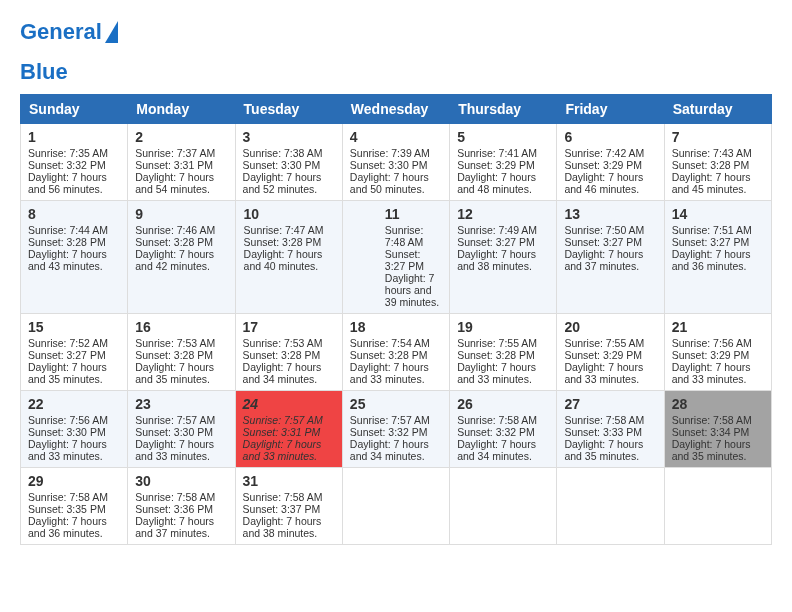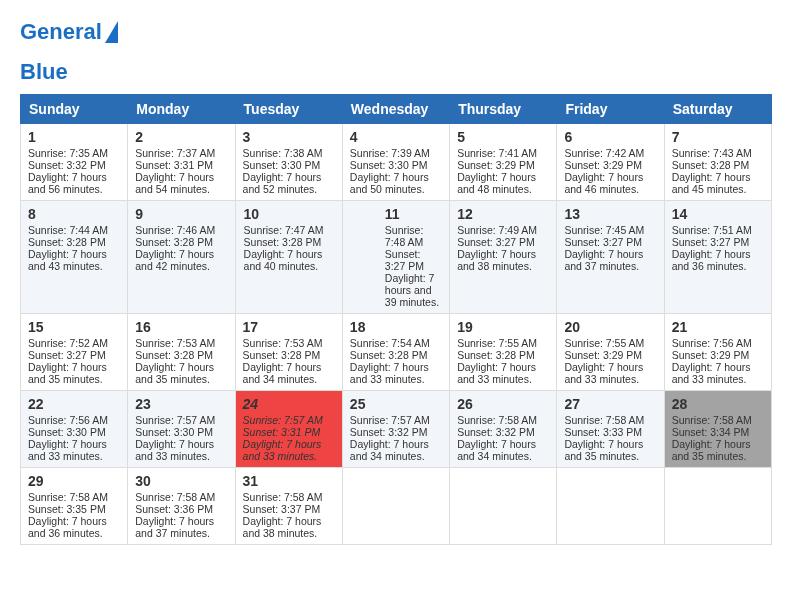--- a/index.html
+++ b/index.html
@@ -115,21 +115,21 @@
         <td><span class="day-num">5</span><span>Sunrise: 7:41 AM</span><br><span>Sunset: 3:29 PM</span><br><span>Daylight: 7 hours and 48 minutes.</span></td>
         <td><span class="day-num">6</span><span>Sunrise: 7:42 AM</span><br><span>Sunset: 3:29 PM</span><br><span>Daylight: 7 hours and 46 minutes.</span></td>
         <td><span class="day-num">7</span><span>Sunrise: 7:43 AM</span><br><span>Sunset: 3:28 PM</span><br><span>Daylight: 7 hours and 45 minutes.</span></td>
       </tr>
       <tr style="background: rgb(242, 246, 251);">
         <td style="background: rgb(242, 246, 251);"><span class="day-num">8</span><span>Sunrise: 7:44 AM</span><br><span>Sunset: 3:28 PM</span><br><span>Daylight: 7 hours and 43 minutes.</span></td>
         <td style="background: rgb(242, 246, 251);"><span class="day-num">9</span><span>Sunrise: 7:46 AM</span><br><span>Sunset: 3:28 PM</span><br><span>Daylight: 7 hours and 42 minutes.</span></td>
         <td style="background: rgb(242, 246, 251); padding-left: 8px;"><span class="day-num">10</span><span>Sunrise: 7:47 AM</span><br><span>Sunset: 3:28 PM</span><br><span>Daylight: 7 hours and 40 minutes.</span></td>
         <td style="background: rgb(242, 246, 251); padding-left: 42px;"><span class="day-num">11</span><span>Sunrise: 7:48 AM</span><br><span>Sunset: 3:27 PM</span><br><span>Daylight: 7 hours and 39 minutes.</span></td>
         <td style="background: rgb(242, 246, 251);"><span class="day-num">12</span><span>Sunrise: 7:49 AM</span><br><span>Sunset: 3:27 PM</span><br><span>Daylight: 7 hours and 38 minutes.</span></td>
-        <td style="background: rgb(242, 246, 251);"><span class="day-num">13</span><span>Sunrise: 7:45 AM</span><br><span>Sunset: 3:27 PM</span><br><span>Daylight: 7 hours and 37 minutes.</span></td>
+        <td style="background: rgb(242, 246, 251);"><span class="day-num">13</span><span>Sunrise: 7:50 AM</span><br><span>Sunset: 3:27 PM</span><br><span>Daylight: 7 hours and 37 minutes.</span></td>
         <td style="background: rgb(242, 246, 251);"><span class="day-num">14</span><span>Sunrise: 7:51 AM</span><br><span>Sunset: 3:27 PM</span><br><span>Daylight: 7 hours and 36 minutes.</span></td>
       </tr>
       <tr>
         <td><span class="day-num">15</span><span>Sunrise: 7:52 AM</span><br><span>Sunset: 3:27 PM</span><br><span>Daylight: 7 hours and 35 minutes.</span></td>
         <td><span class="day-num">16</span><span>Sunrise: 7:53 AM</span><br><span>Sunset: 3:28 PM</span><br><span>Daylight: 7 hours and 35 minutes.</span></td>
         <td><span class="day-num">17</span><span>Sunrise: 7:53 AM</span><br><span>Sunset: 3:28 PM</span><br><span>Daylight: 7 hours and 34 minutes.</span></td>
         <td><span class="day-num">18</span><span>Sunrise: 7:54 AM</span><br><span>Sunset: 3:28 PM</span><br><span>Daylight: 7 hours and 33 minutes.</span></td>
         <td><span class="day-num">19</span><span>Sunrise: 7:55 AM</span><br><span>Sunset: 3:28 PM</span><br><span>Daylight: 7 hours and 33 minutes.</span></td>
         <td><span class="day-num">20</span><span>Sunrise: 7:55 AM</span><br><span>Sunset: 3:29 PM</span><br><span>Daylight: 7 hours and 33 minutes.</span></td>
         <td><span class="day-num">21</span><span>Sunrise: 7:56 AM</span><br><span>Sunset: 3:29 PM</span><br><span>Daylight: 7 hours and 33 minutes.</span></td>

